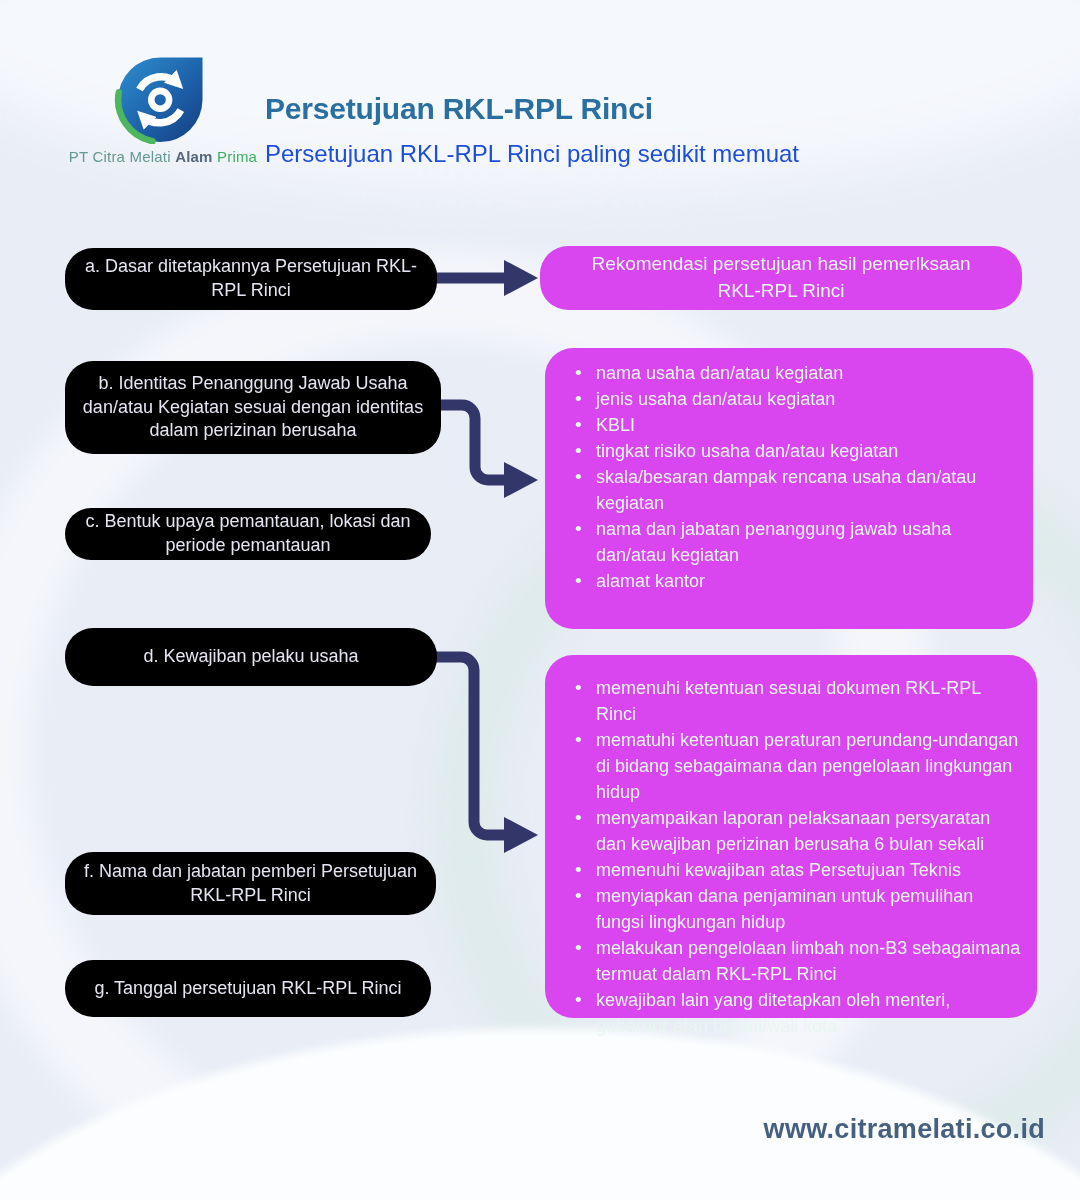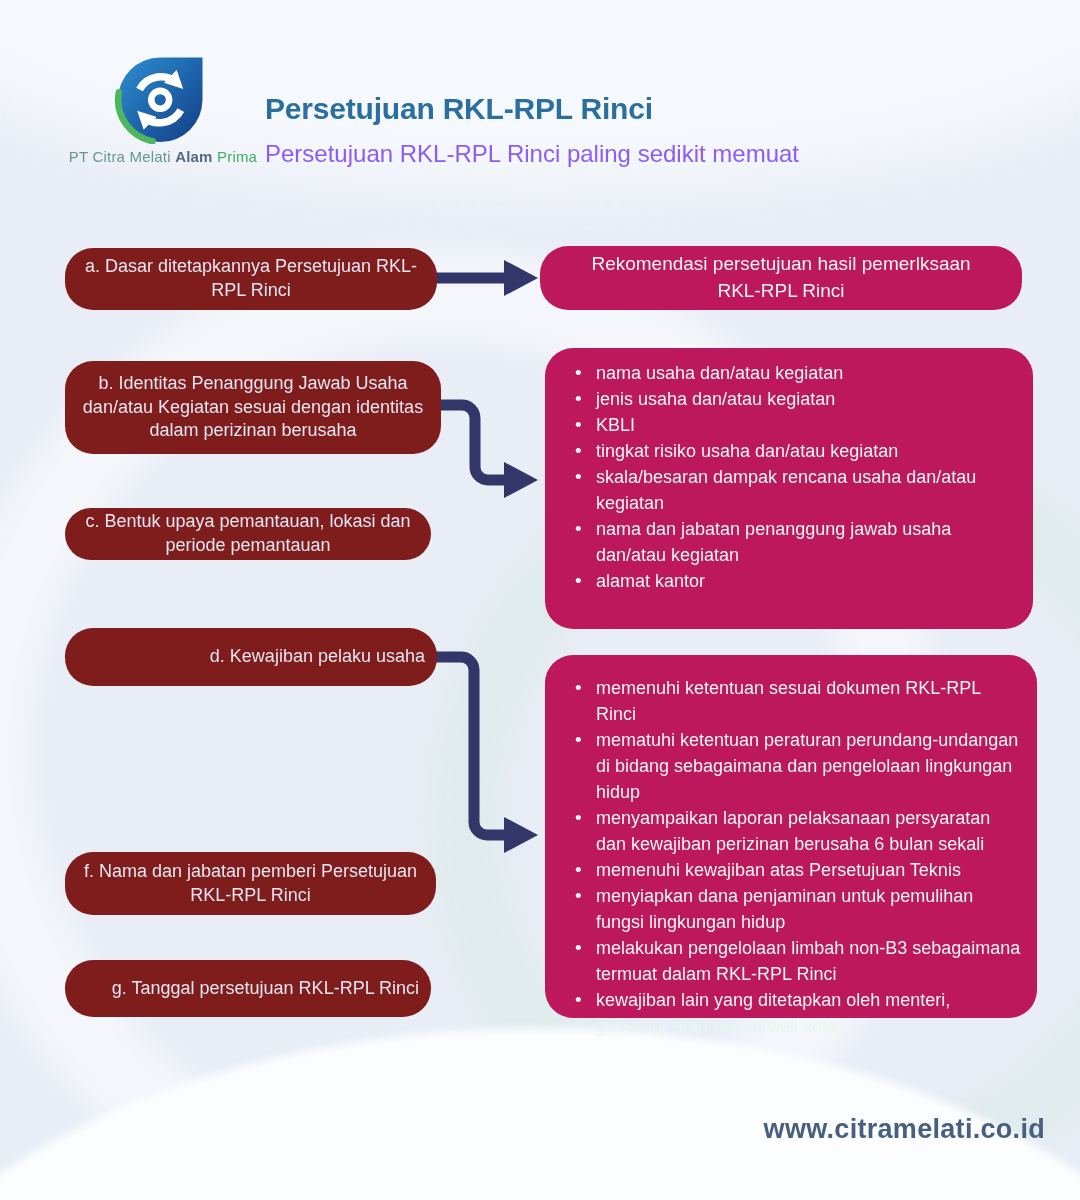--- a/index.html
+++ b/index.html
@@ -42,39 +42,39 @@
   .logo-name { margin-top:4px; font-size:15px; letter-spacing:0.2px; white-space:nowrap; }
   .ln-1 { color:#65988f; }
   .ln-2 { color:#55687e; font-weight:bold; }
   .ln-3 { color:#3fae63; }
   .page-title {
     position:absolute; left:265px; top:92px; margin:0;
     font-size:30px; font-weight:bold; color:#2b6fa1; letter-spacing:-0.2px;
   }
   .page-subtitle {
     position:absolute; left:265px; top:140px; margin:0;
-    font-size:24px; color:#8b5cf6;
+    font-size:24px; color:#1d4ed8;
   }
   
   .navy-box {
     position:absolute;
-    background:#7f1d1d;
+    background:#000000;
     border-radius:28px;
     color:#e5e5f2;
     font-size:18px; line-height:1.32;
-    display:flex; align-items:center; justify-content:flex-end;
+    display:flex; align-items:center; justify-content:center;
     text-align:center;
     padding:6px 12px;
     box-sizing:border-box;
     z-index:2;
   }
   
   .teal-box {
     position:absolute;
-    background:#be185d;
+    background:#d946ef;
     border-radius:28px;
     color:#e7f6f0;
     box-sizing:border-box;
     z-index:2;
   }
   .teal-single {
     display:flex; align-items:center; justify-content:center;
     text-align:center; font-size:19px; line-height:1.4; padding:4px 30px;
   }
   .teal-box ul {

